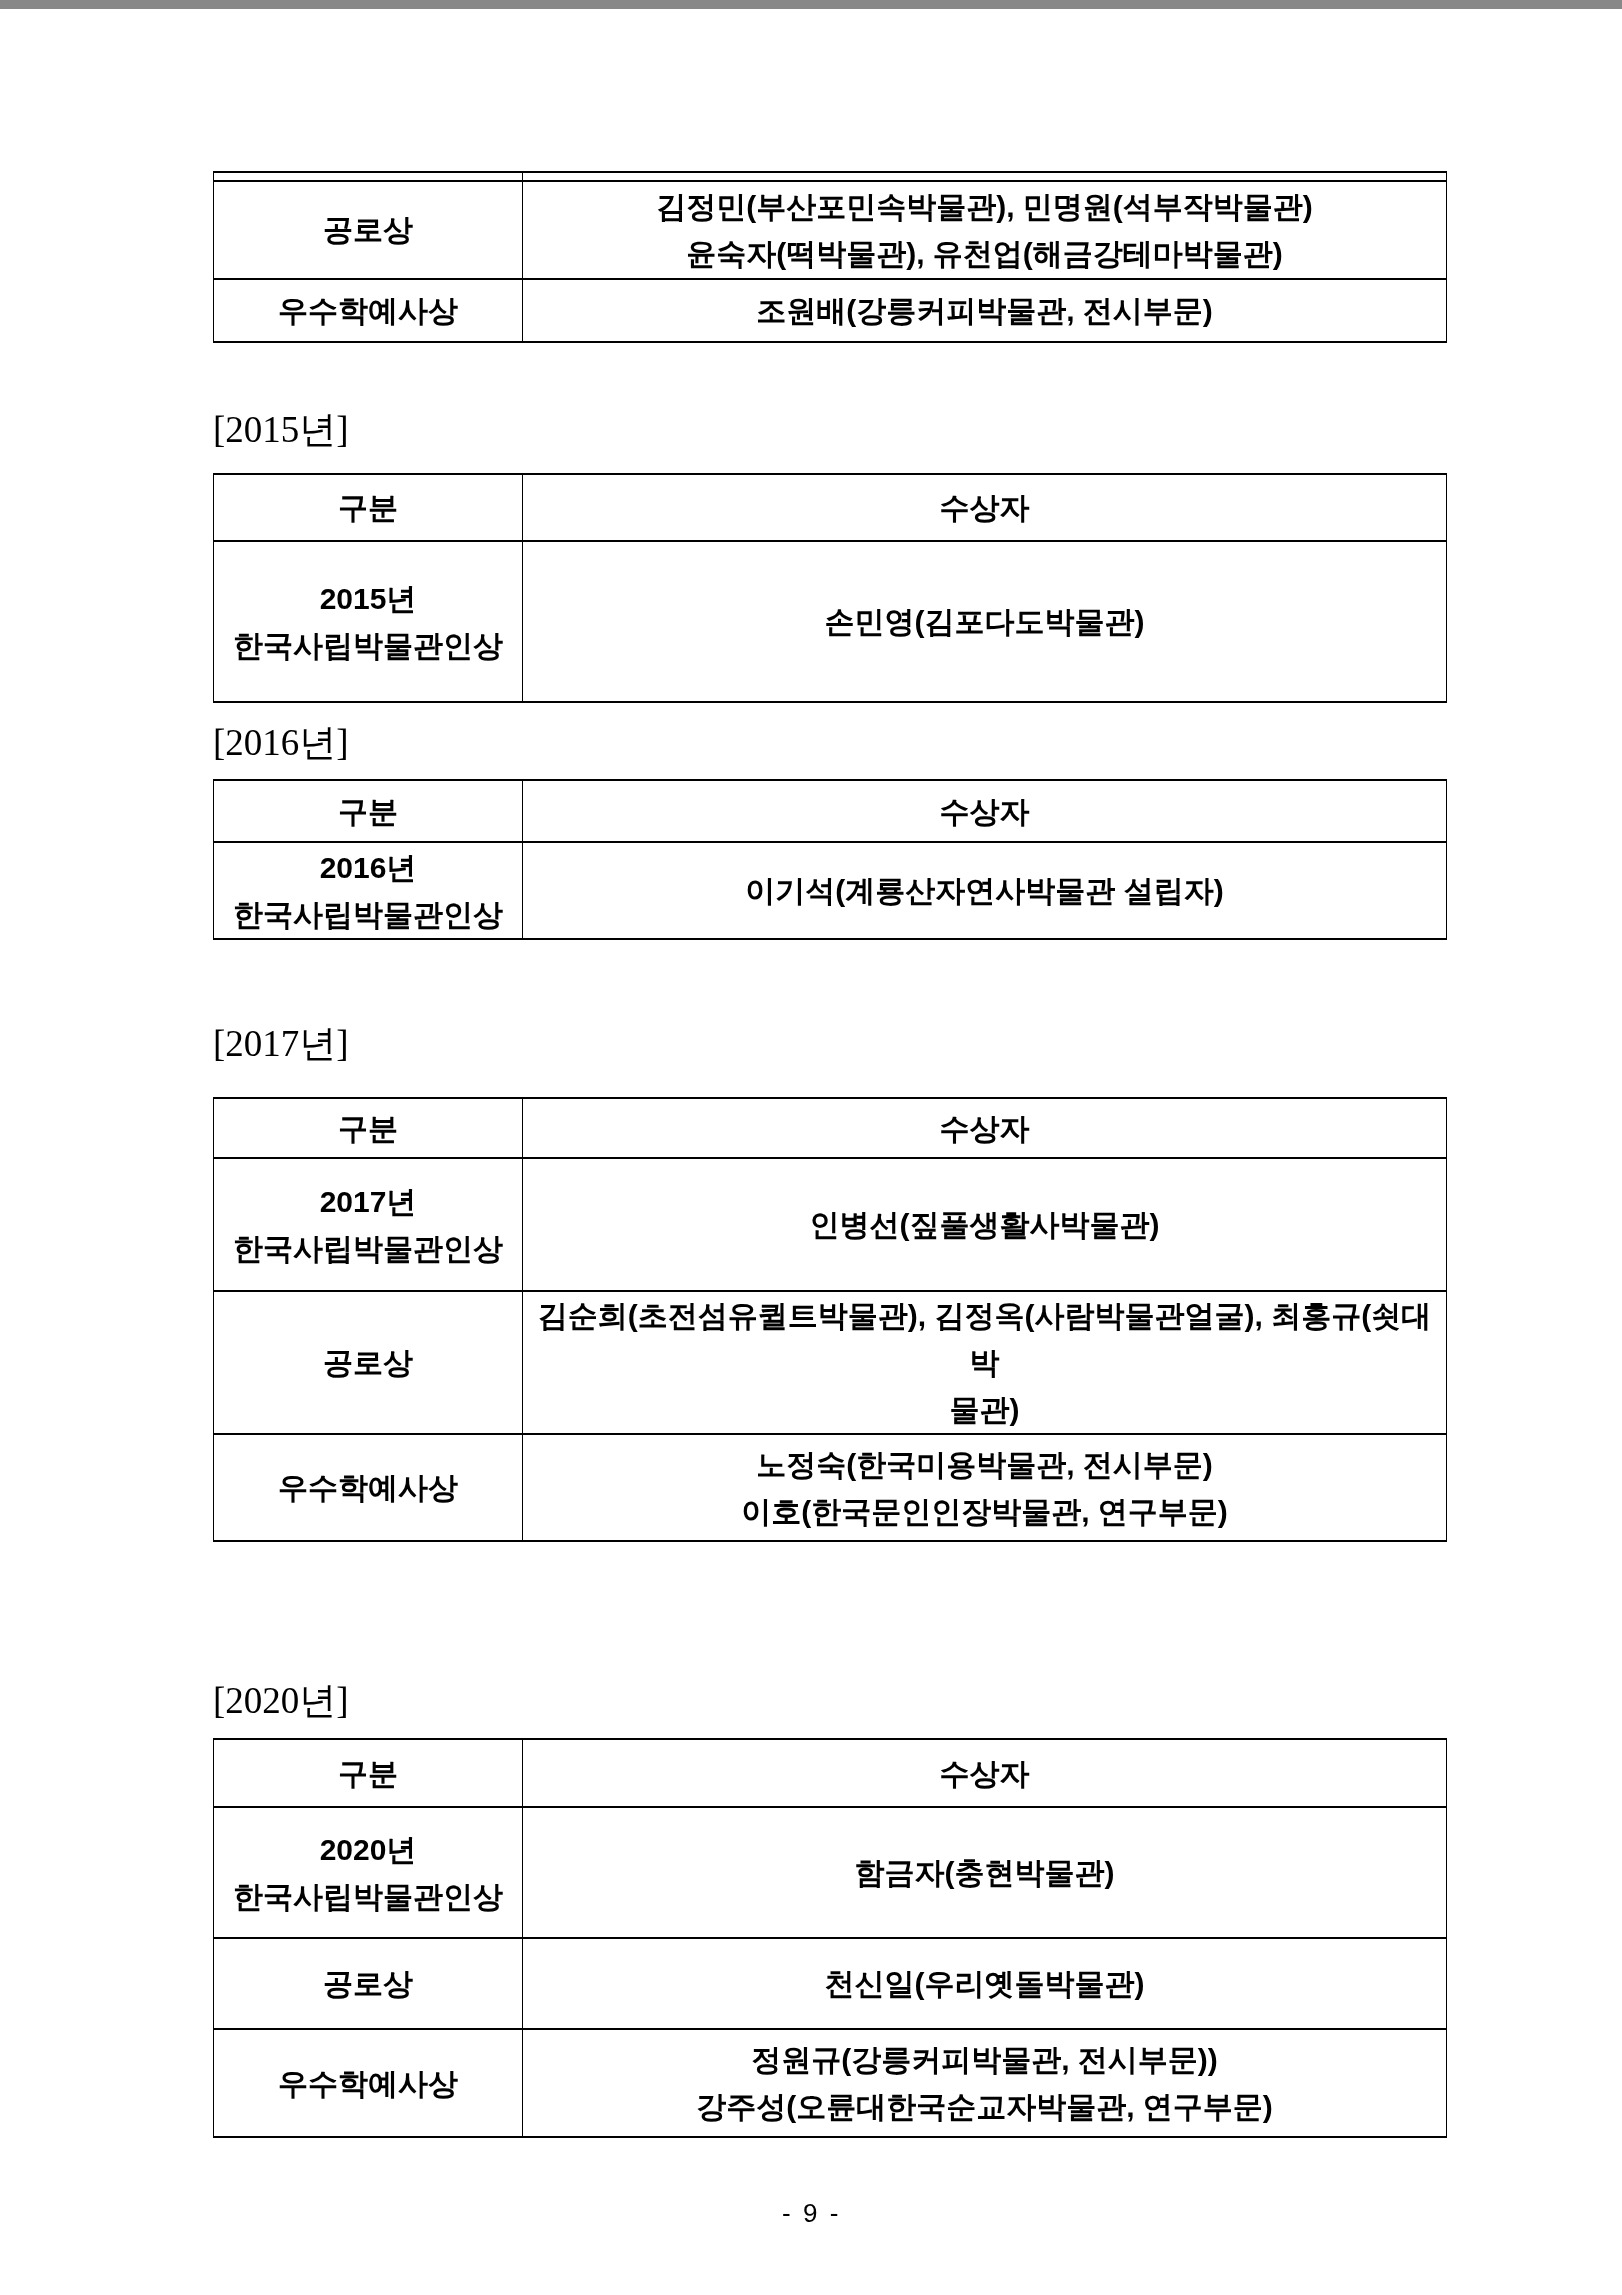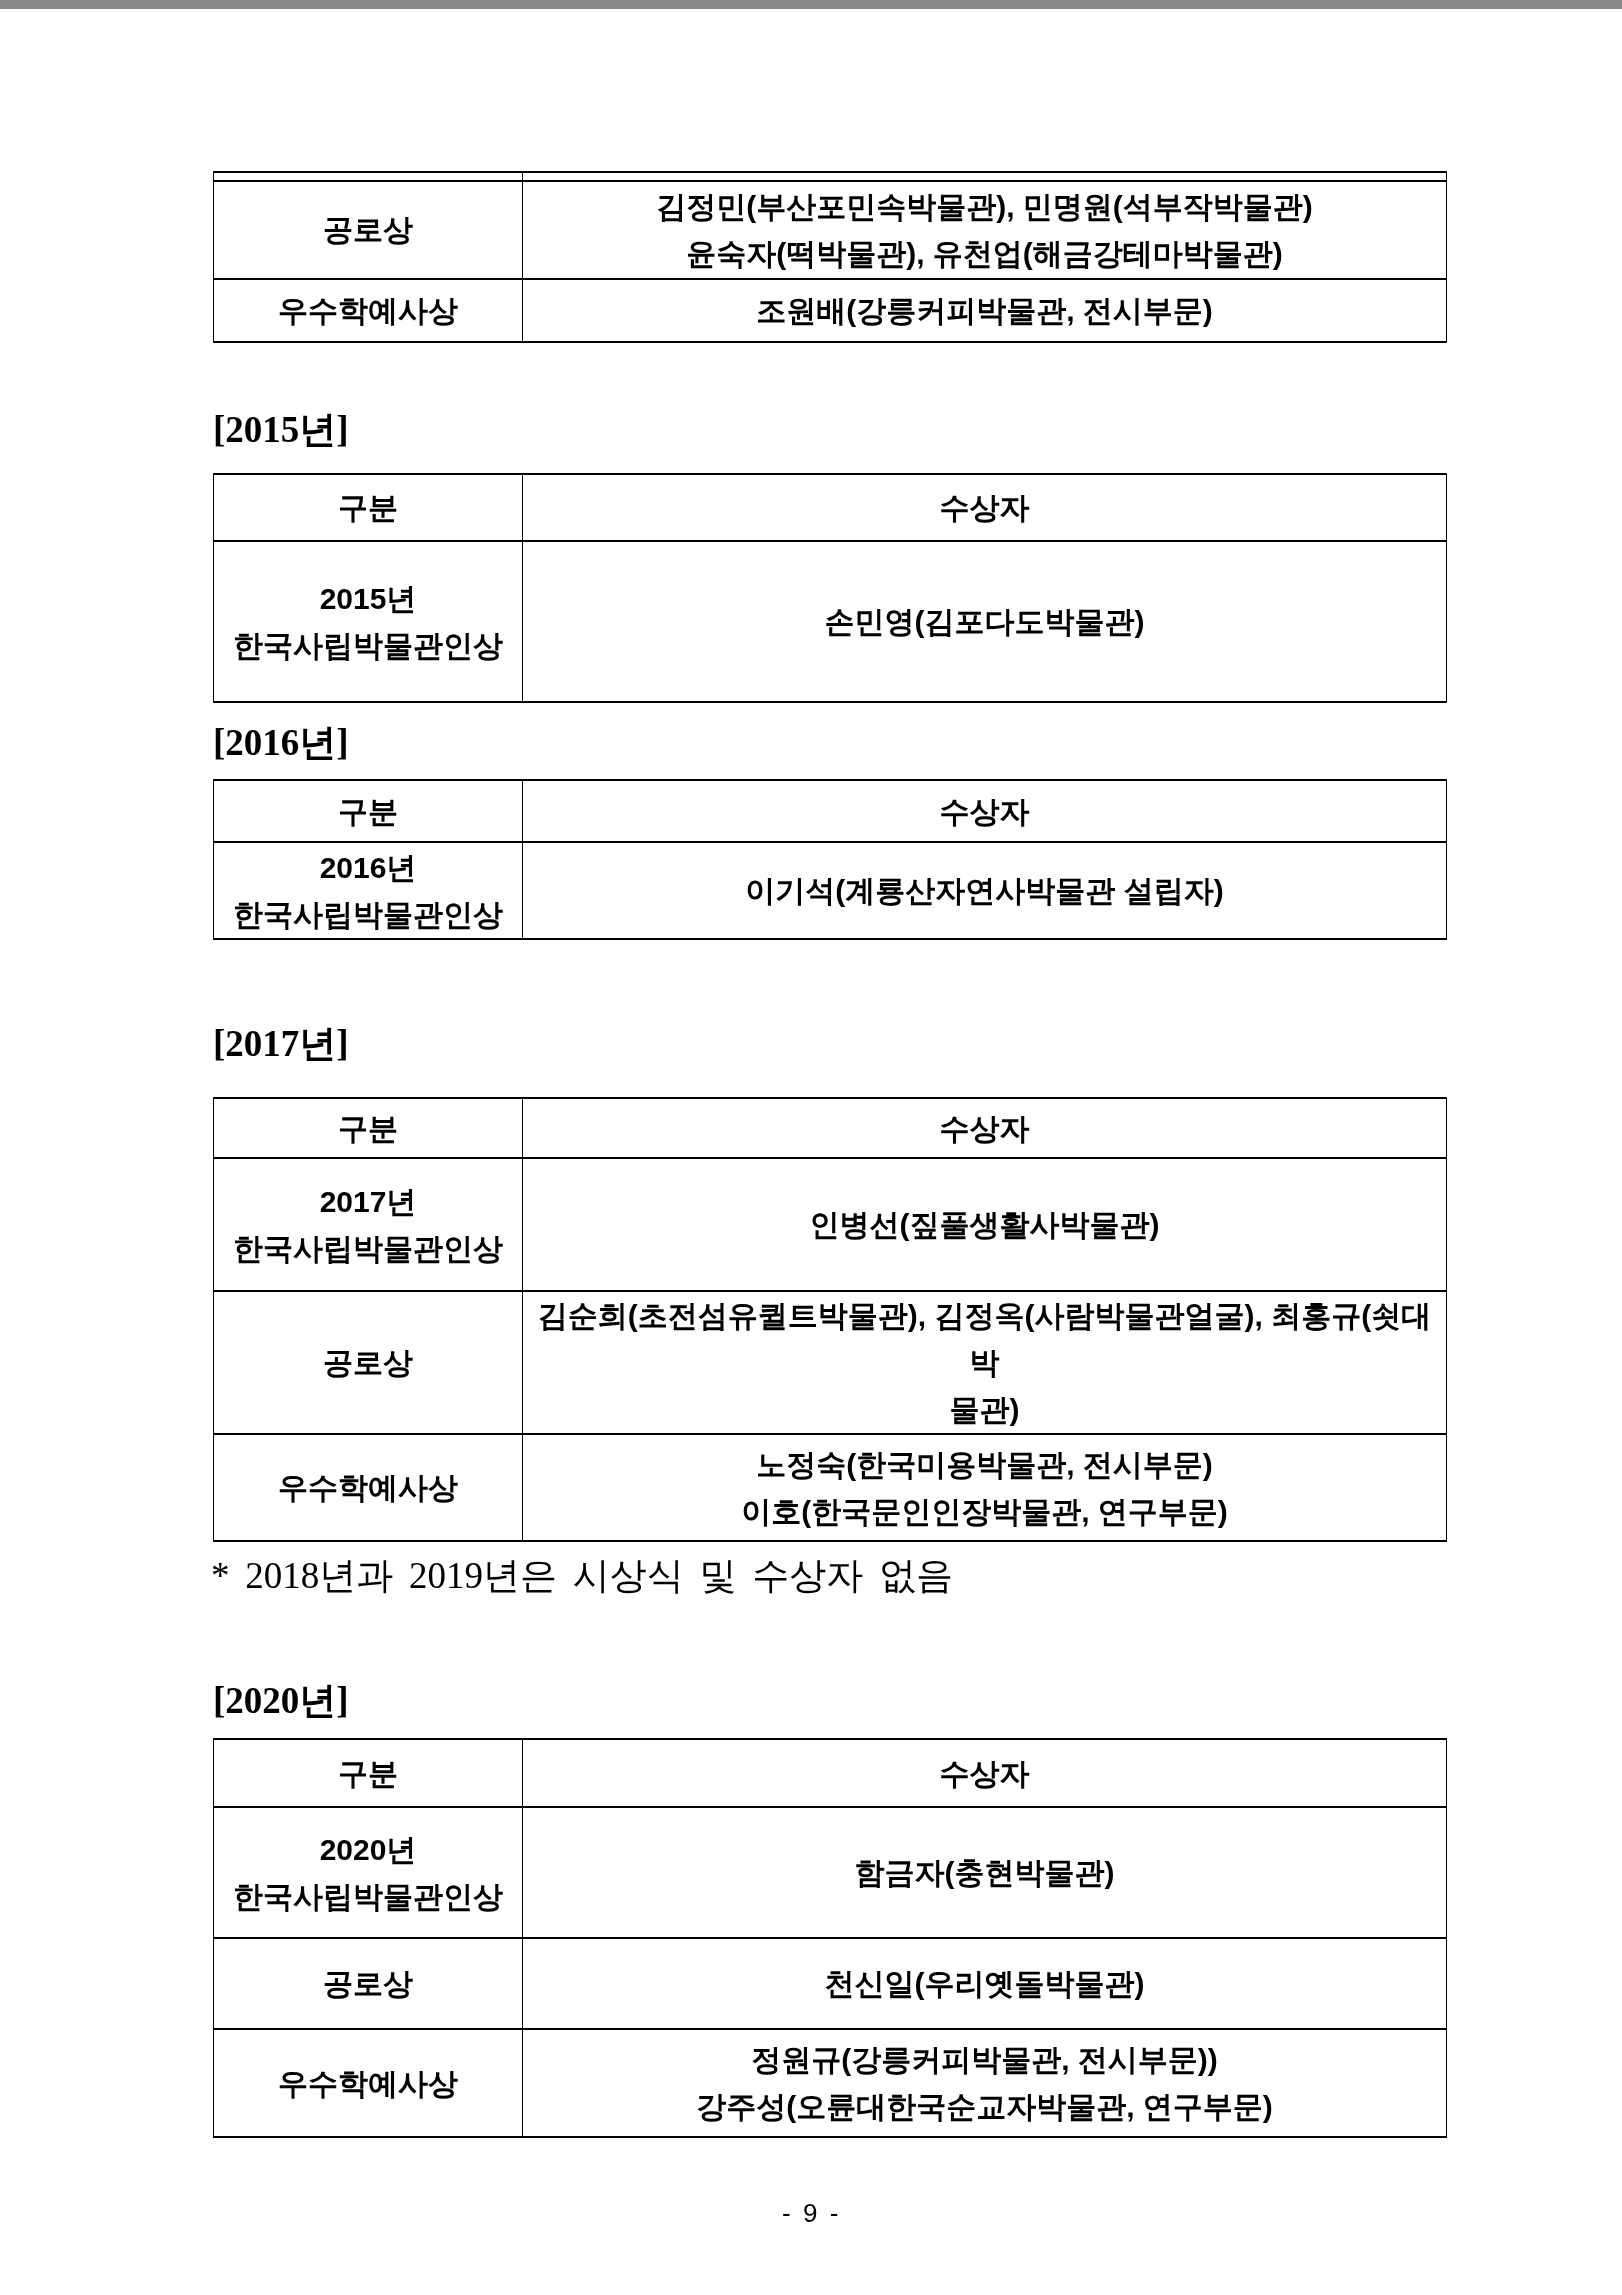--- a/index.html
+++ b/index.html
@@ -38,21 +38,21 @@
   }
   td.cat { text-align:center; }
   td.val { text-align:center; padding-left:17px; padding-right:6.5px; }
   col.c1 { width:309px; }
   col.c2 { width:924px; }
   .heading {
     position:absolute;
     left:213px;
     font-family:"Liberation Serif","DejaVu Serif",serif;
     font-size:37px;
-    font-weight:700;
+    font-weight:400;
     line-height:1;
     white-space:nowrap;
   }
   .note {
     position:absolute;
     left:211px;
     font-family:"Liberation Serif","DejaVu Serif",serif;
     font-size:37px;
     font-weight:400;
     line-height:1;
@@ -156,21 +156,20 @@
 물관)</td>
     </tr>
     <tr style="height:107px">
       <td class="cat">우수학예사상</td>
       <td class="val">노정숙(한국미용박물관, 전시부문)
 이호(한국문인인장박물관, 연구부문)</td>
     </tr>
   </tbody>
     </table>
 
-  <div class="note" style="top:1548px">* 2018년과 2019년은 시상식 및 수상자 없음</div>
 
   <div class="heading" style="top:1673px">[2020년]</div>
   <table class="award-table" style="top:1729px">
     <colgroup>
         <col class="c1">
         <col class="c2">
       </colgroup>
     <tbody>
         <tr style="height:68px">
       <td class="cat">구분</td>

